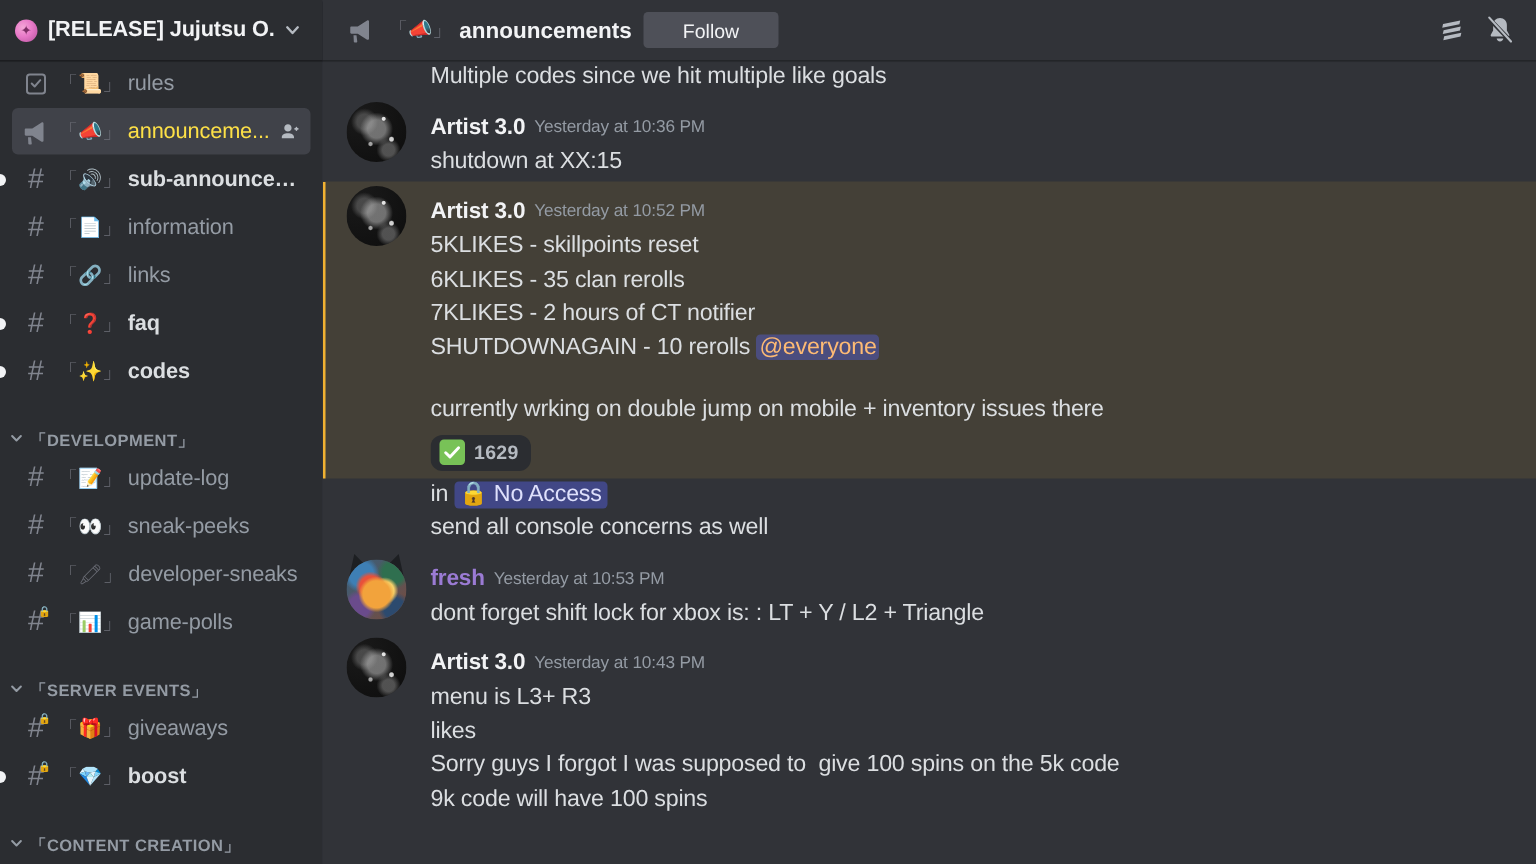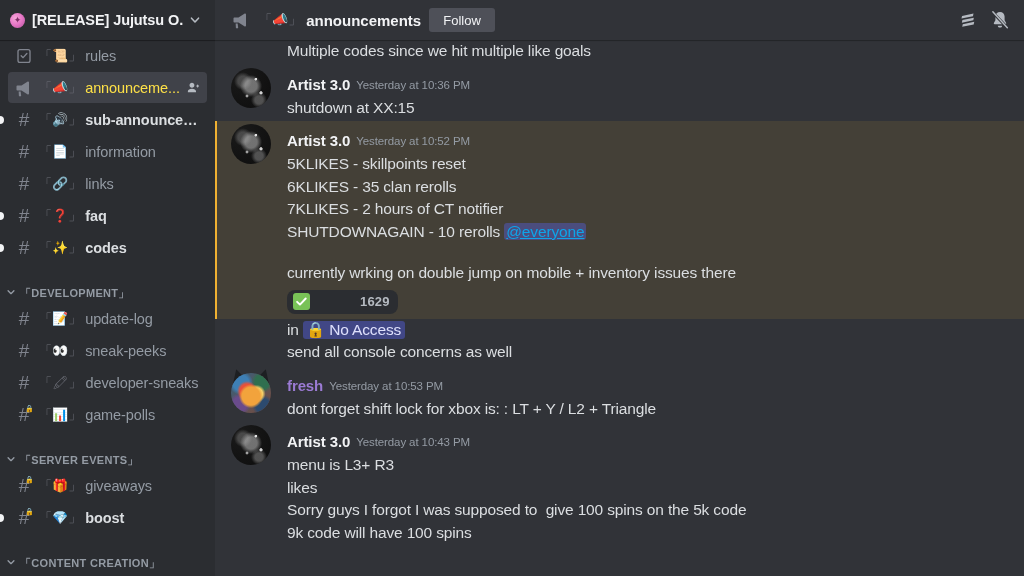--- a/index.html
+++ b/index.html
@@ -145,21 +145,21 @@
   #chan-header-emoji {
     font-size: 13px; margin-right: 5px; color: #6d6f78; white-space: nowrap;
   }
   #chan-header-title {
     font-size: 15px; font-weight: bold; color: #f2f3f5;
     margin-right: 8px; white-space: nowrap;
   }
   #follow-button {
     background: #4e5058; color: #f2f3f5;
     font-size: 13px; font-weight: 500;
-    height: 24px; padding: 0 14px;
+    height: 24px; padding: 0 26px;
     border-radius: 3px; border: none;
     display: flex; align-items: center;
     cursor: pointer;
     font-family: "Liberation Sans", sans-serif;
   }
   #header-spacer { flex: 1 1 auto; }
   .header-icon {
     width: 28px; height: 28px; margin-left: 4px;
     display: flex; align-items: center; justify-content: center;
     color: #b5bac1; cursor: pointer;
@@ -204,46 +204,44 @@
     font-size: 15.5px; color: #dbdee1;
     line-height: 20.5px;
     letter-spacing: -0.15px;
     white-space: pre-wrap;
     word-wrap: break-word;
     padding: 1px 0;
   }
   .line.spacer { height: 19px; padding: 0; }
   .mention-pill {
     background: rgba(88,101,242,0.38);
-    color: #0ea5e9;
+    color: #fdba74;
     border-radius: 3px;
     padding: 0 2px;
     font-weight: 500;
     cursor: pointer;
-    text-decoration: underline;
   }
   .chan-pill {
     background: rgba(88,101,242,0.42);
     color: #dee0fc;
     border-radius: 3px;
     padding: 0 4px 1px 3px;
     font-weight: 500;
     cursor: pointer;
     white-space: nowrap;
   }
   .reactions { display: flex; margin: 5px 0 3px 0; }
   .reaction {
     display: flex; align-items: center;
     background: #2b2d31;
     border: 1px solid transparent;
     border-radius: 8px;
     height: 24px;
     padding: 0 7px 0 5px;
     cursor: pointer;
-    gap: 44px;
   }
   .reaction .emj {
     width: 17px; height: 17px; border-radius: 3px;
     background: #78c257;
     display: flex; align-items: center; justify-content: center;
     margin-right: 6px;
     flex: 0 0 17px;
   }
   .reaction .emj svg { display: block; }
   .reaction .cnt {

